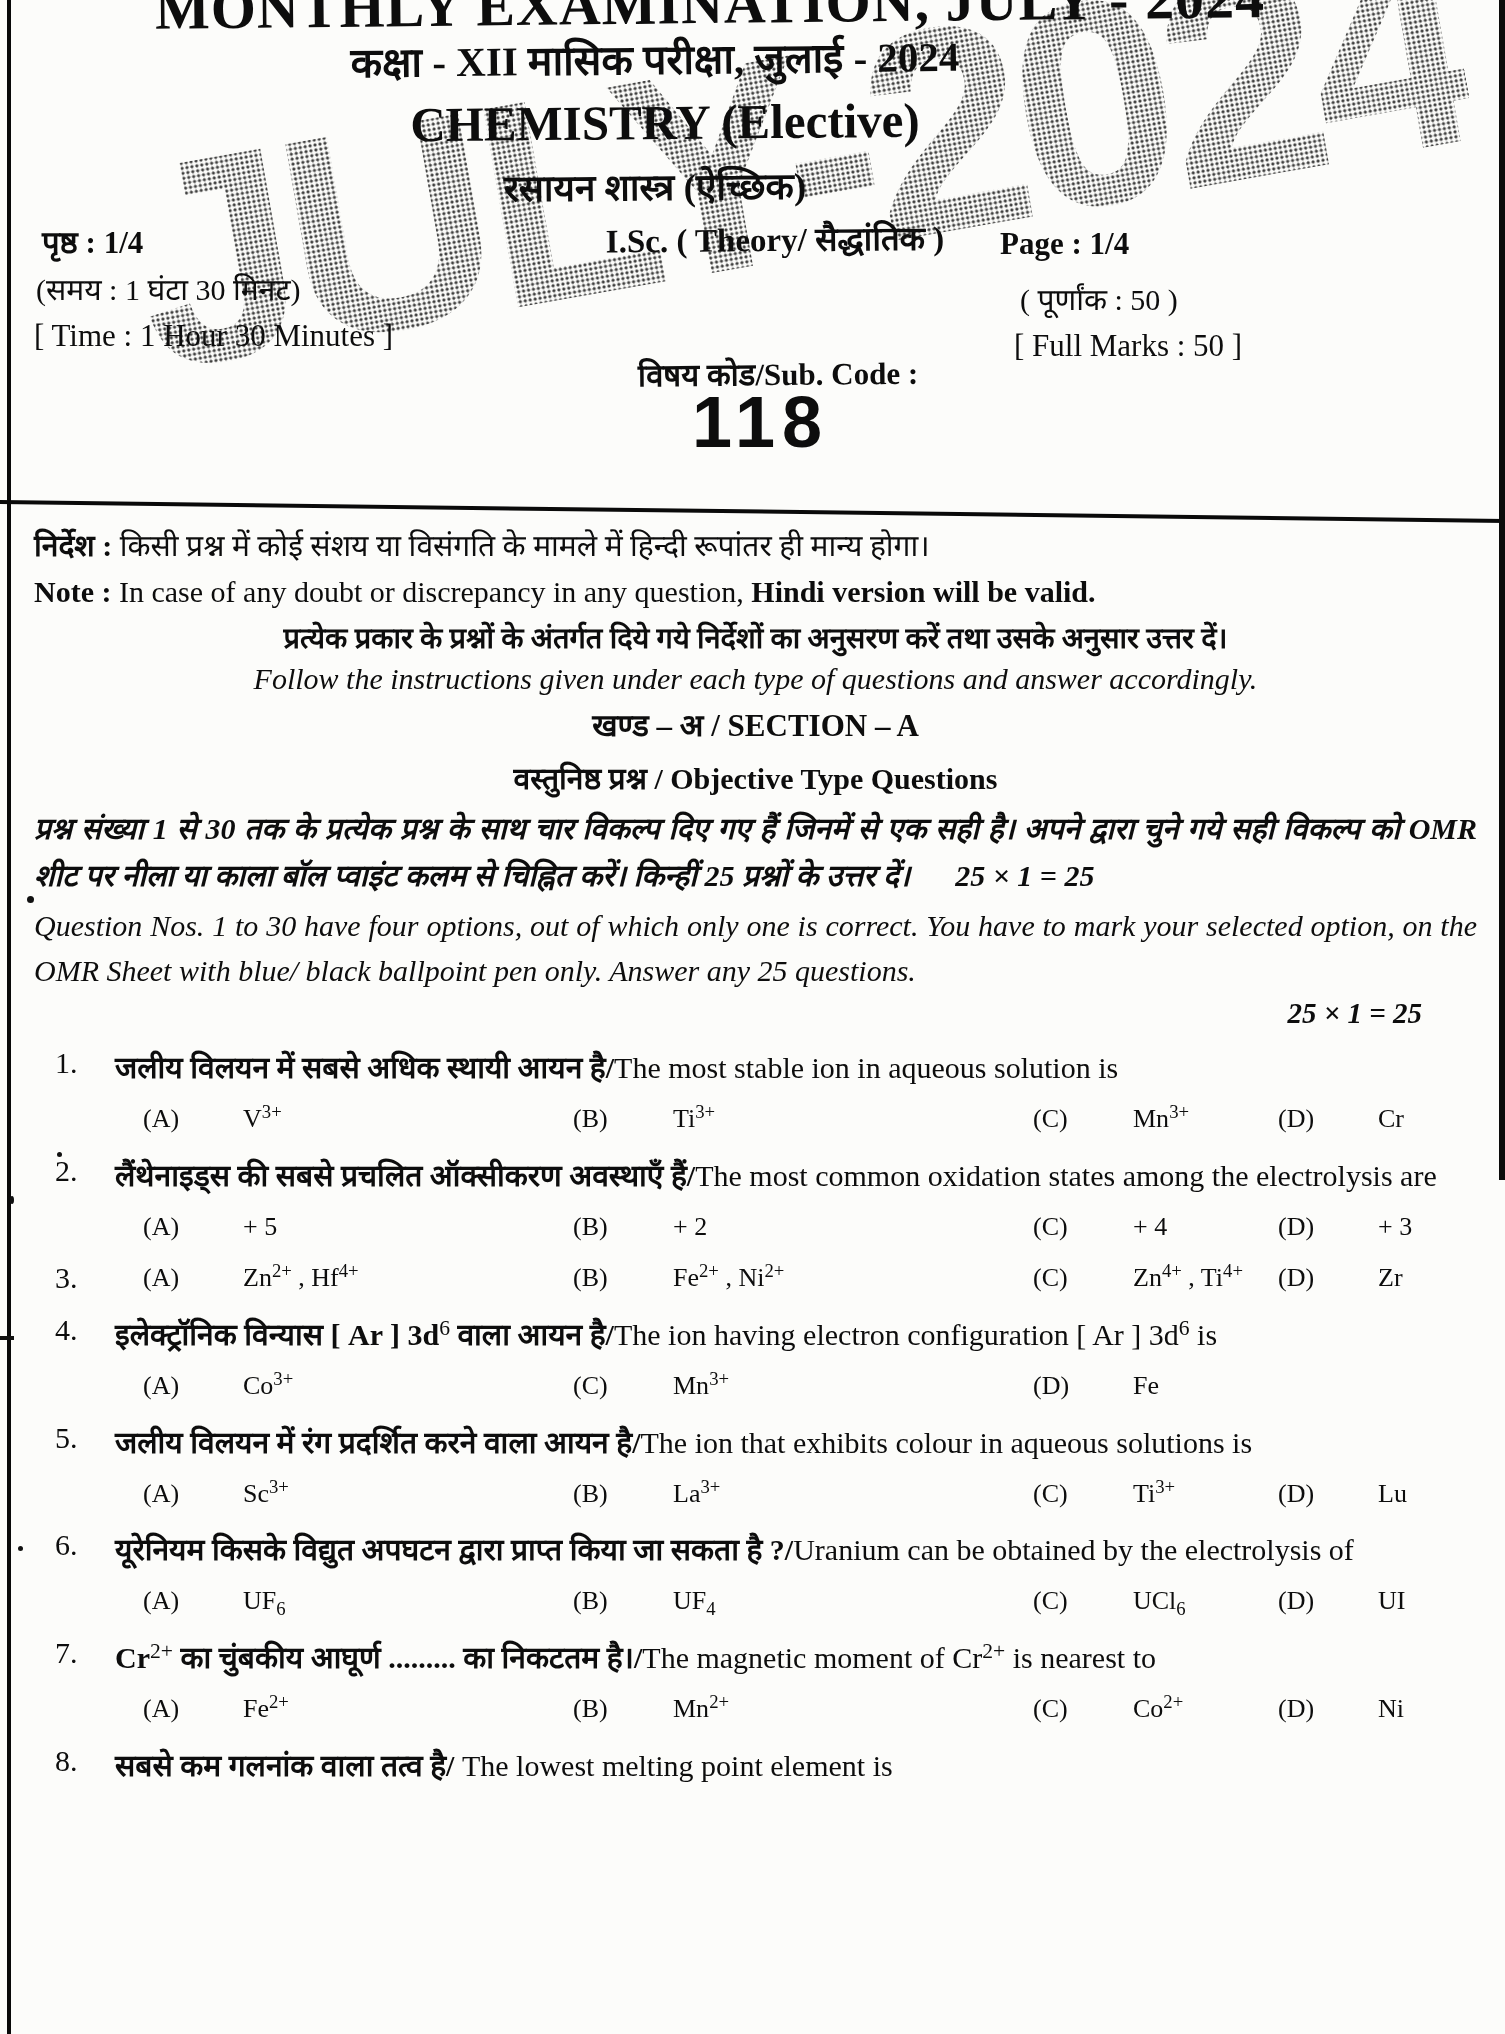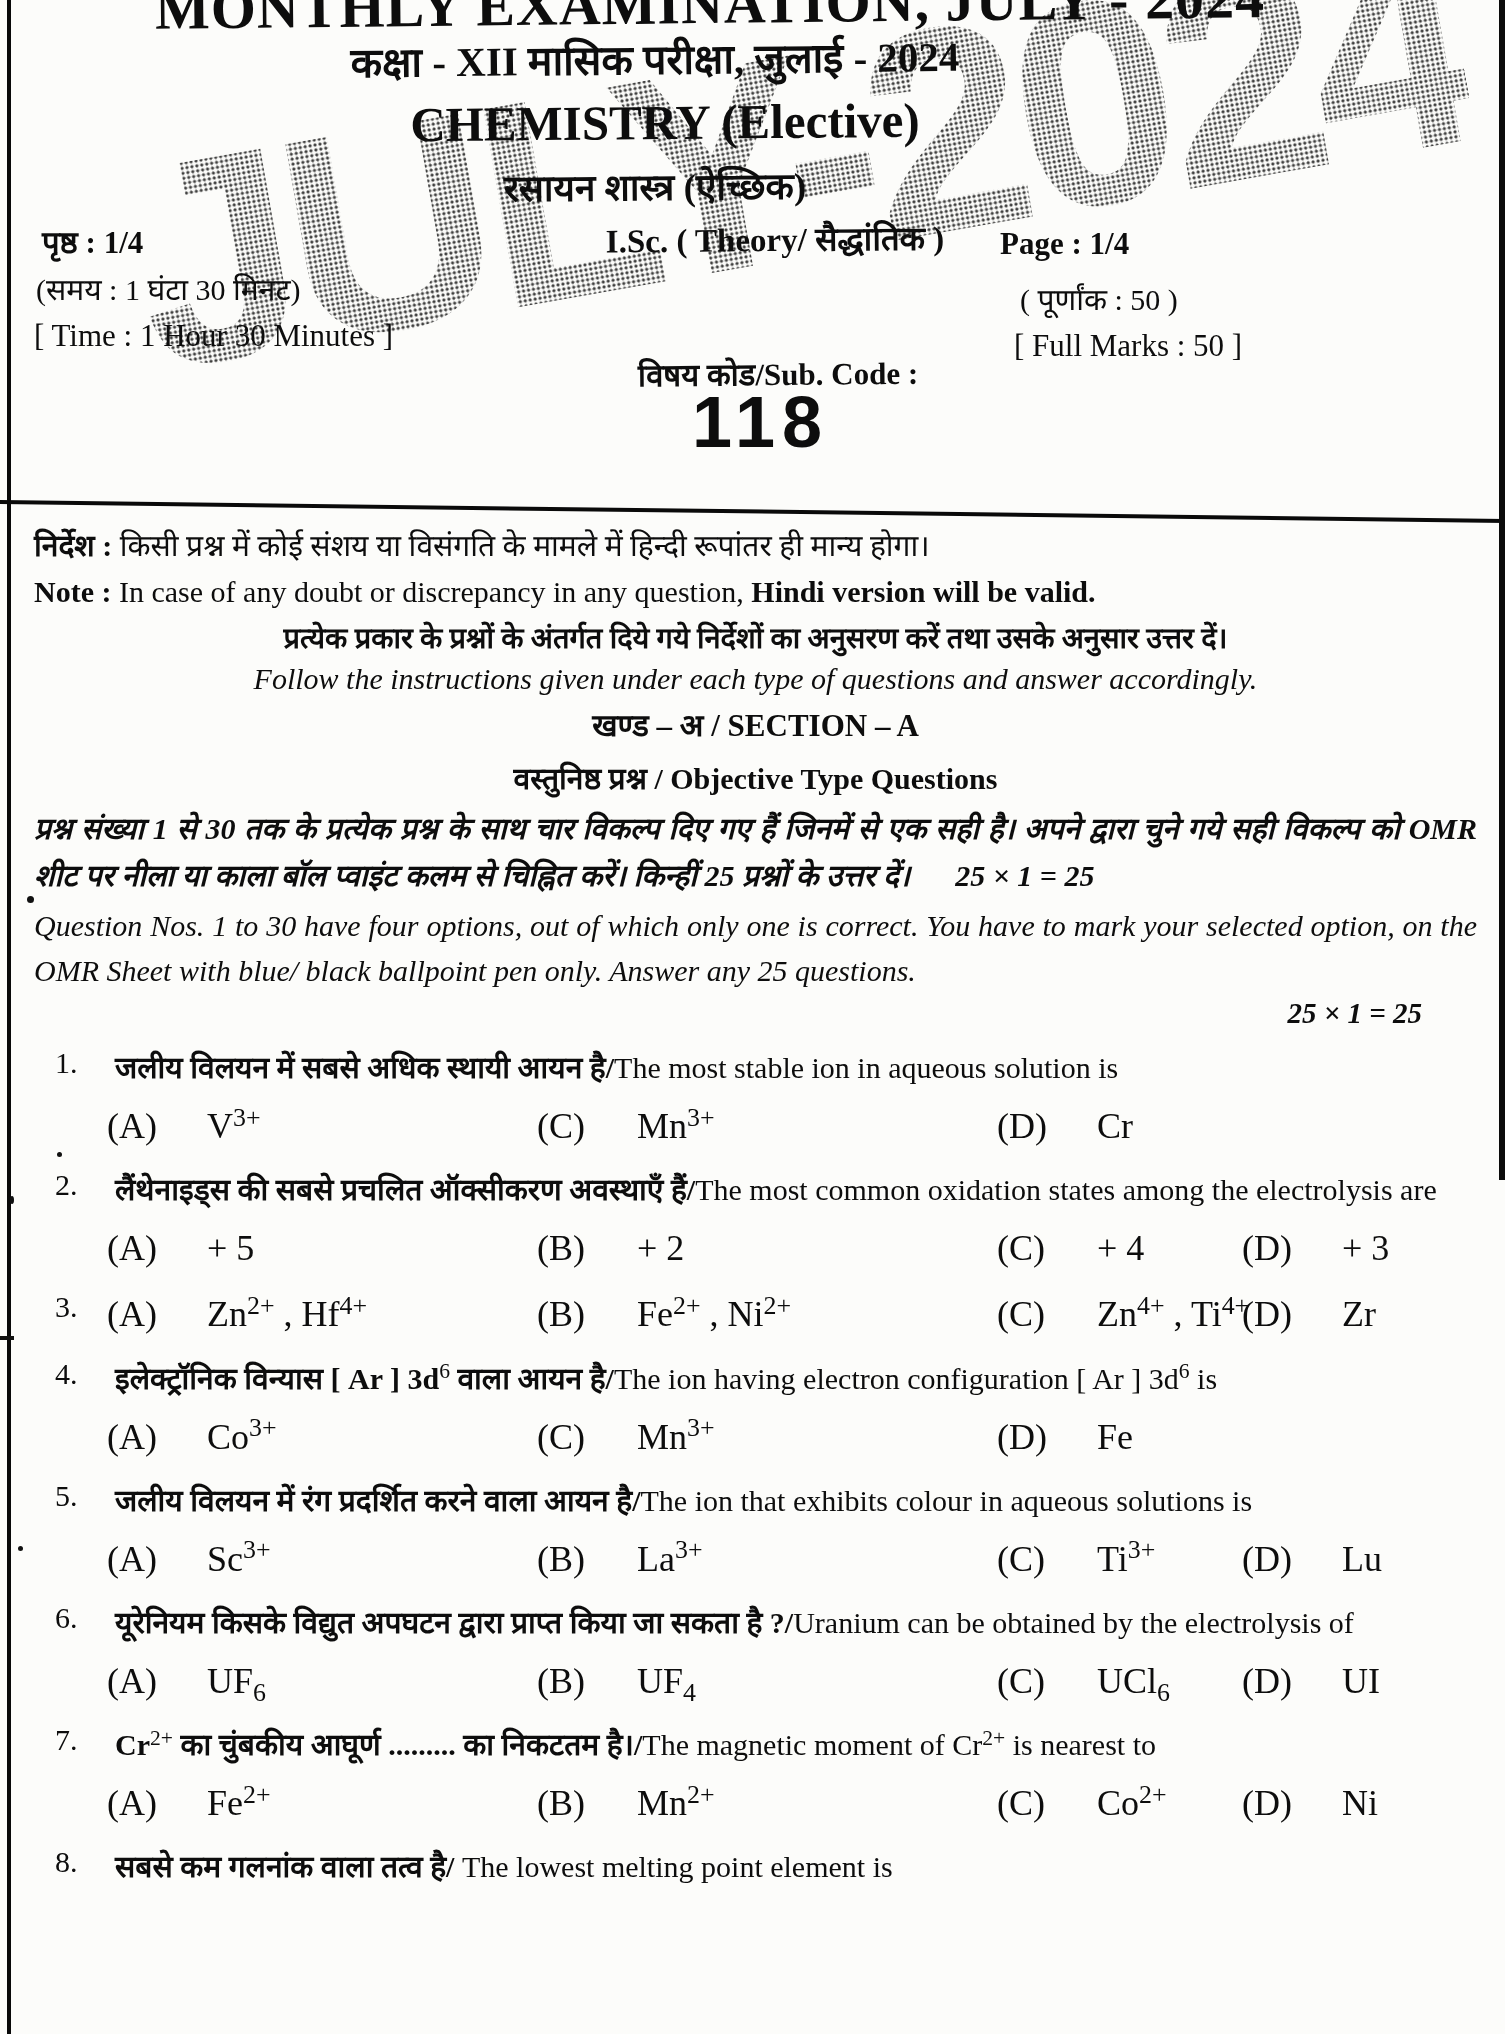--- a/index.html
+++ b/index.html
@@ -74,21 +74,21 @@
   .intro-hi .inline-marks { margin-left:45px; white-space:nowrap; }
   .intro-en  { font-style:italic; font-size:30px; line-height:1.5; text-align:justify; margin:4px 0 0; }
   .marks-right { text-align:right; font-style:italic; font-weight:600; font-size:29px;
                  padding-right:55px; margin:4px 0 8px; }
 
   .question { position:relative; margin:14px 0 4px; }
   .q-num  { position:absolute; left:21px; top:2px; font-size:30px; }
   .q-text { margin-left:81px; font-size:30px; line-height:1.6; text-align:justify; }
   .q-text .hi { font-weight:700; }
   .q-options { display:grid; grid-template-columns:430px 460px 245px 1fr;
-               margin-left:73px; margin-top:8px; font-size:36px; line-height:1.45;
+               margin-left:109px; margin-top:8px; font-size:26px; line-height:1.45;
                white-space:nowrap; overflow:hidden; }
   .opt-label { display:inline-block; min-width:100px; }
   sup { font-size:.72em; line-height:0; position:relative; top:-0.48em; vertical-align:baseline; }
   sub { font-size:.72em; line-height:0; position:relative; top:0.3em;  vertical-align:baseline; }
 </style>
 </head>
 <body>
 
 <div class="sheet">
 
@@ -136,20 +136,21 @@
     <p class="intro-en">Question Nos. 1 to 30 have four options, out of which only one is correct. You have to mark your selected option, on the OMR Sheet with blue/ black ballpoint pen only. Answer any 25 questions.</p>
 
     <p class="marks-right">25 × 1 = 25</p>
 
     <div id="questions">
         <div class="question">
           <span class="q-num">1.</span>
           <div class="q-text"><span class="hi">जलीय विलयन में सबसे अधिक स्थायी आयन है/</span><span>The most stable ion in aqueous solution is</span></div>
           <div class="q-options">
             <div><span class="opt-label">(A)</span><span class="opt-value"><span>V</span><sup>3+</sup></span></div>
+            <div><span class="opt-label">(B)</span><span class="opt-value"><span>Ti</span><sup>3+</sup></span></div>
             <div><span class="opt-label">(C)</span><span class="opt-value"><span>Mn</span><sup>3+</sup></span></div>
             <div><span class="opt-label">(D)</span><span class="opt-value"><span>Cr</span></span></div>
           </div>
         </div>
         <div class="question">
           <span class="q-num">2.</span>
           <div class="q-text"><span class="hi">लैंथेनाइड्स की सबसे प्रचलित ऑक्सीकरण अवस्थाएँ हैं/</span><span>The most common oxidation states among the electrolysis are</span></div>
           <div class="q-options">
             <div><span class="opt-label">(A)</span><span class="opt-value"><span>+ 5</span></span></div>
             <div><span class="opt-label">(B)</span><span class="opt-value"><span>+ 2</span></span></div>

